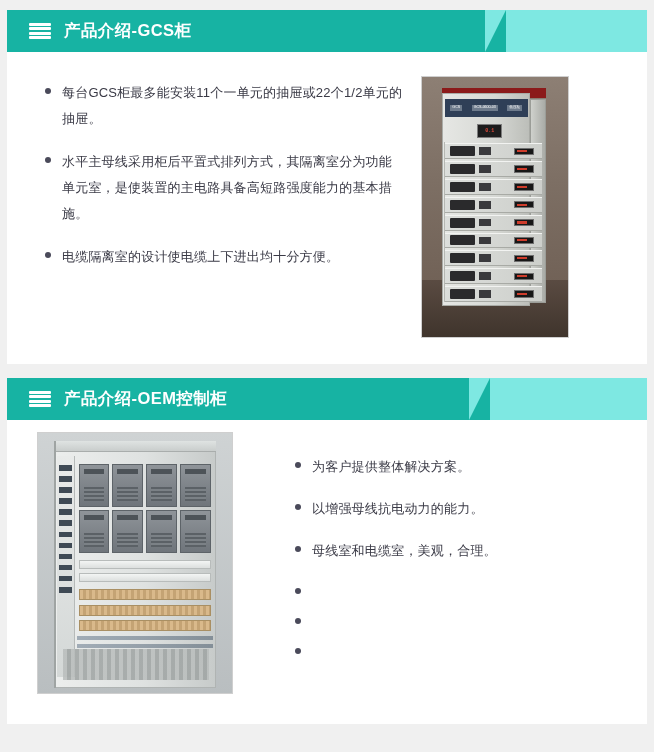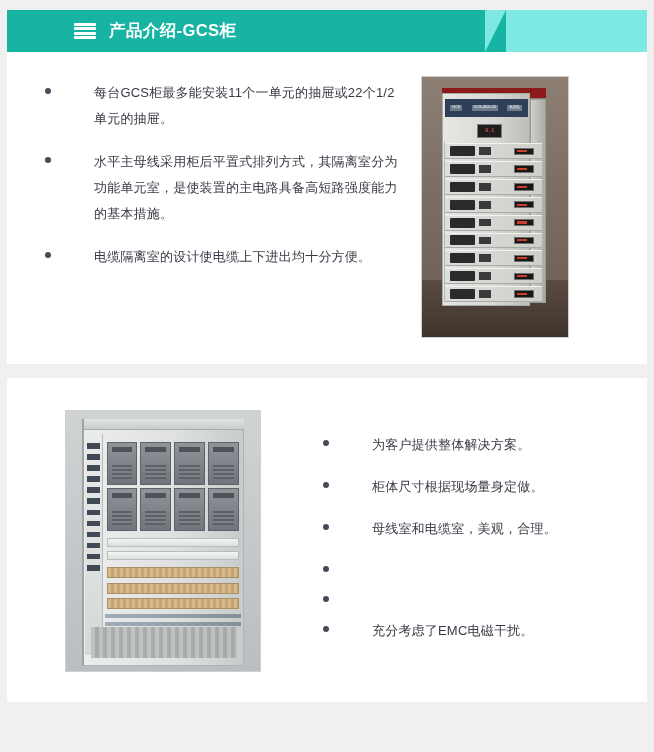--- a/index.html
+++ b/index.html
@@ -29,21 +29,20 @@
     overflow: hidden;
   }
   
   .header-bar {
     position: relative;
     height: 42px;
     background: #7ee8e2;
     display: flex;
     align-items: center;
     overflow: hidden;
-    padding-left: 45px;
   }
   .header-bar .teal-block {
     position: absolute;
     left: 0;
     top: 0;
     height: 42px;
     width: 478px;
     background: #17b3a3;
   }
   .header-bar .teal-block::after {
@@ -109,21 +108,20 @@
   }
 
   .bullets {
     flex: 1 1 auto;
     padding-top: 6px;
   }
   .bullet {
     display: flex;
     align-items: flex-start;
     margin-bottom: 17px;
-    gap: 32px;
   }
   .bullet:last-child { margin-bottom: 0; }
   .dot {
     width: 6px;
     height: 6px;
     border-radius: 50%;
     background: #4a4a5a;
     margin: 8px 11px 0 14px;
     flex: none;
   }
@@ -137,21 +135,21 @@
   
   .sec1 .bullets { width: 372px; max-width: 372px; }
   .sec1 .photo-wrap {
     width: 148px;
     flex: none;
     margin-left: 8px;
     margin-top: 2px;
   }
 
   
-  .sec2 .card-body { padding: 32px 24px 30px 30px; margin-left: 28px; }
+  .sec2 .card-body { padding: 12px 24px 30px 30px; }
   .sec2 .photo-wrap {
     width: 196px;
     flex: none;
     margin-right: 38px;
   }
   .sec2 .bullets { padding-top: 22px; }
   .sec2 .bullet { margin-bottom: 16px; }
 
   .photo {
     position: relative;
@@ -486,20 +484,32 @@
           </div>
           <div class="p1-door-line"></div>
         </div>
       </div>
 
     </div>
   </div>
 
   <div class="card sec2">
 
+    <div class="header-bar">
+      <div class="teal-block teal-block-2"></div>
+      <div class="hb-inner">
+        <span class="bars-icon">
+          <i></i>
+            <i></i>
+            <i></i>
+            <i></i>
+        </span>
+        <span class="hb-title">产品介绍-OEM控制柜</span>
+      </div>
+    </div>
 
     <div class="card-body">
 
       <div class="photo-wrap">
         <div class="photo tall2">
           <div class="p2-bg"></div>
           <div class="p2-cab"></div>
           <div class="p2-topbar"></div>
           <div class="p2-left-col">
             <i class="term" style="top:4%"></i>
@@ -537,34 +547,33 @@
         </div>
       </div>
 
       <div class="bullets">
         <div class="bullet">
           <span class="dot"></span>
           <span class="btext">为客户提供整体解决方案。</span>
         </div>
         <div class="bullet">
           <span class="dot"></span>
-          <span class="btext">柜体尺寸根据现场量身定做。</span>
+          <span class="btext">以增强母线抗电动力的能力。</span>
         </div>
         <div class="bullet">
           <span class="dot"></span>
           <span class="btext">母线室和电缆室，美观，合理。</span>
         </div>
         <div class="bullet">
           <span class="dot"></span>
         </div>
         <div class="bullet">
           <span class="dot"></span>
         </div>
         <div class="bullet">
           <span class="dot"></span>
-          <span class="btext">充分考虑了EMC电磁干扰。</span>
         </div>
       </div>
 
     </div>
   </div>
 
 </div>
 
 </body></html>

